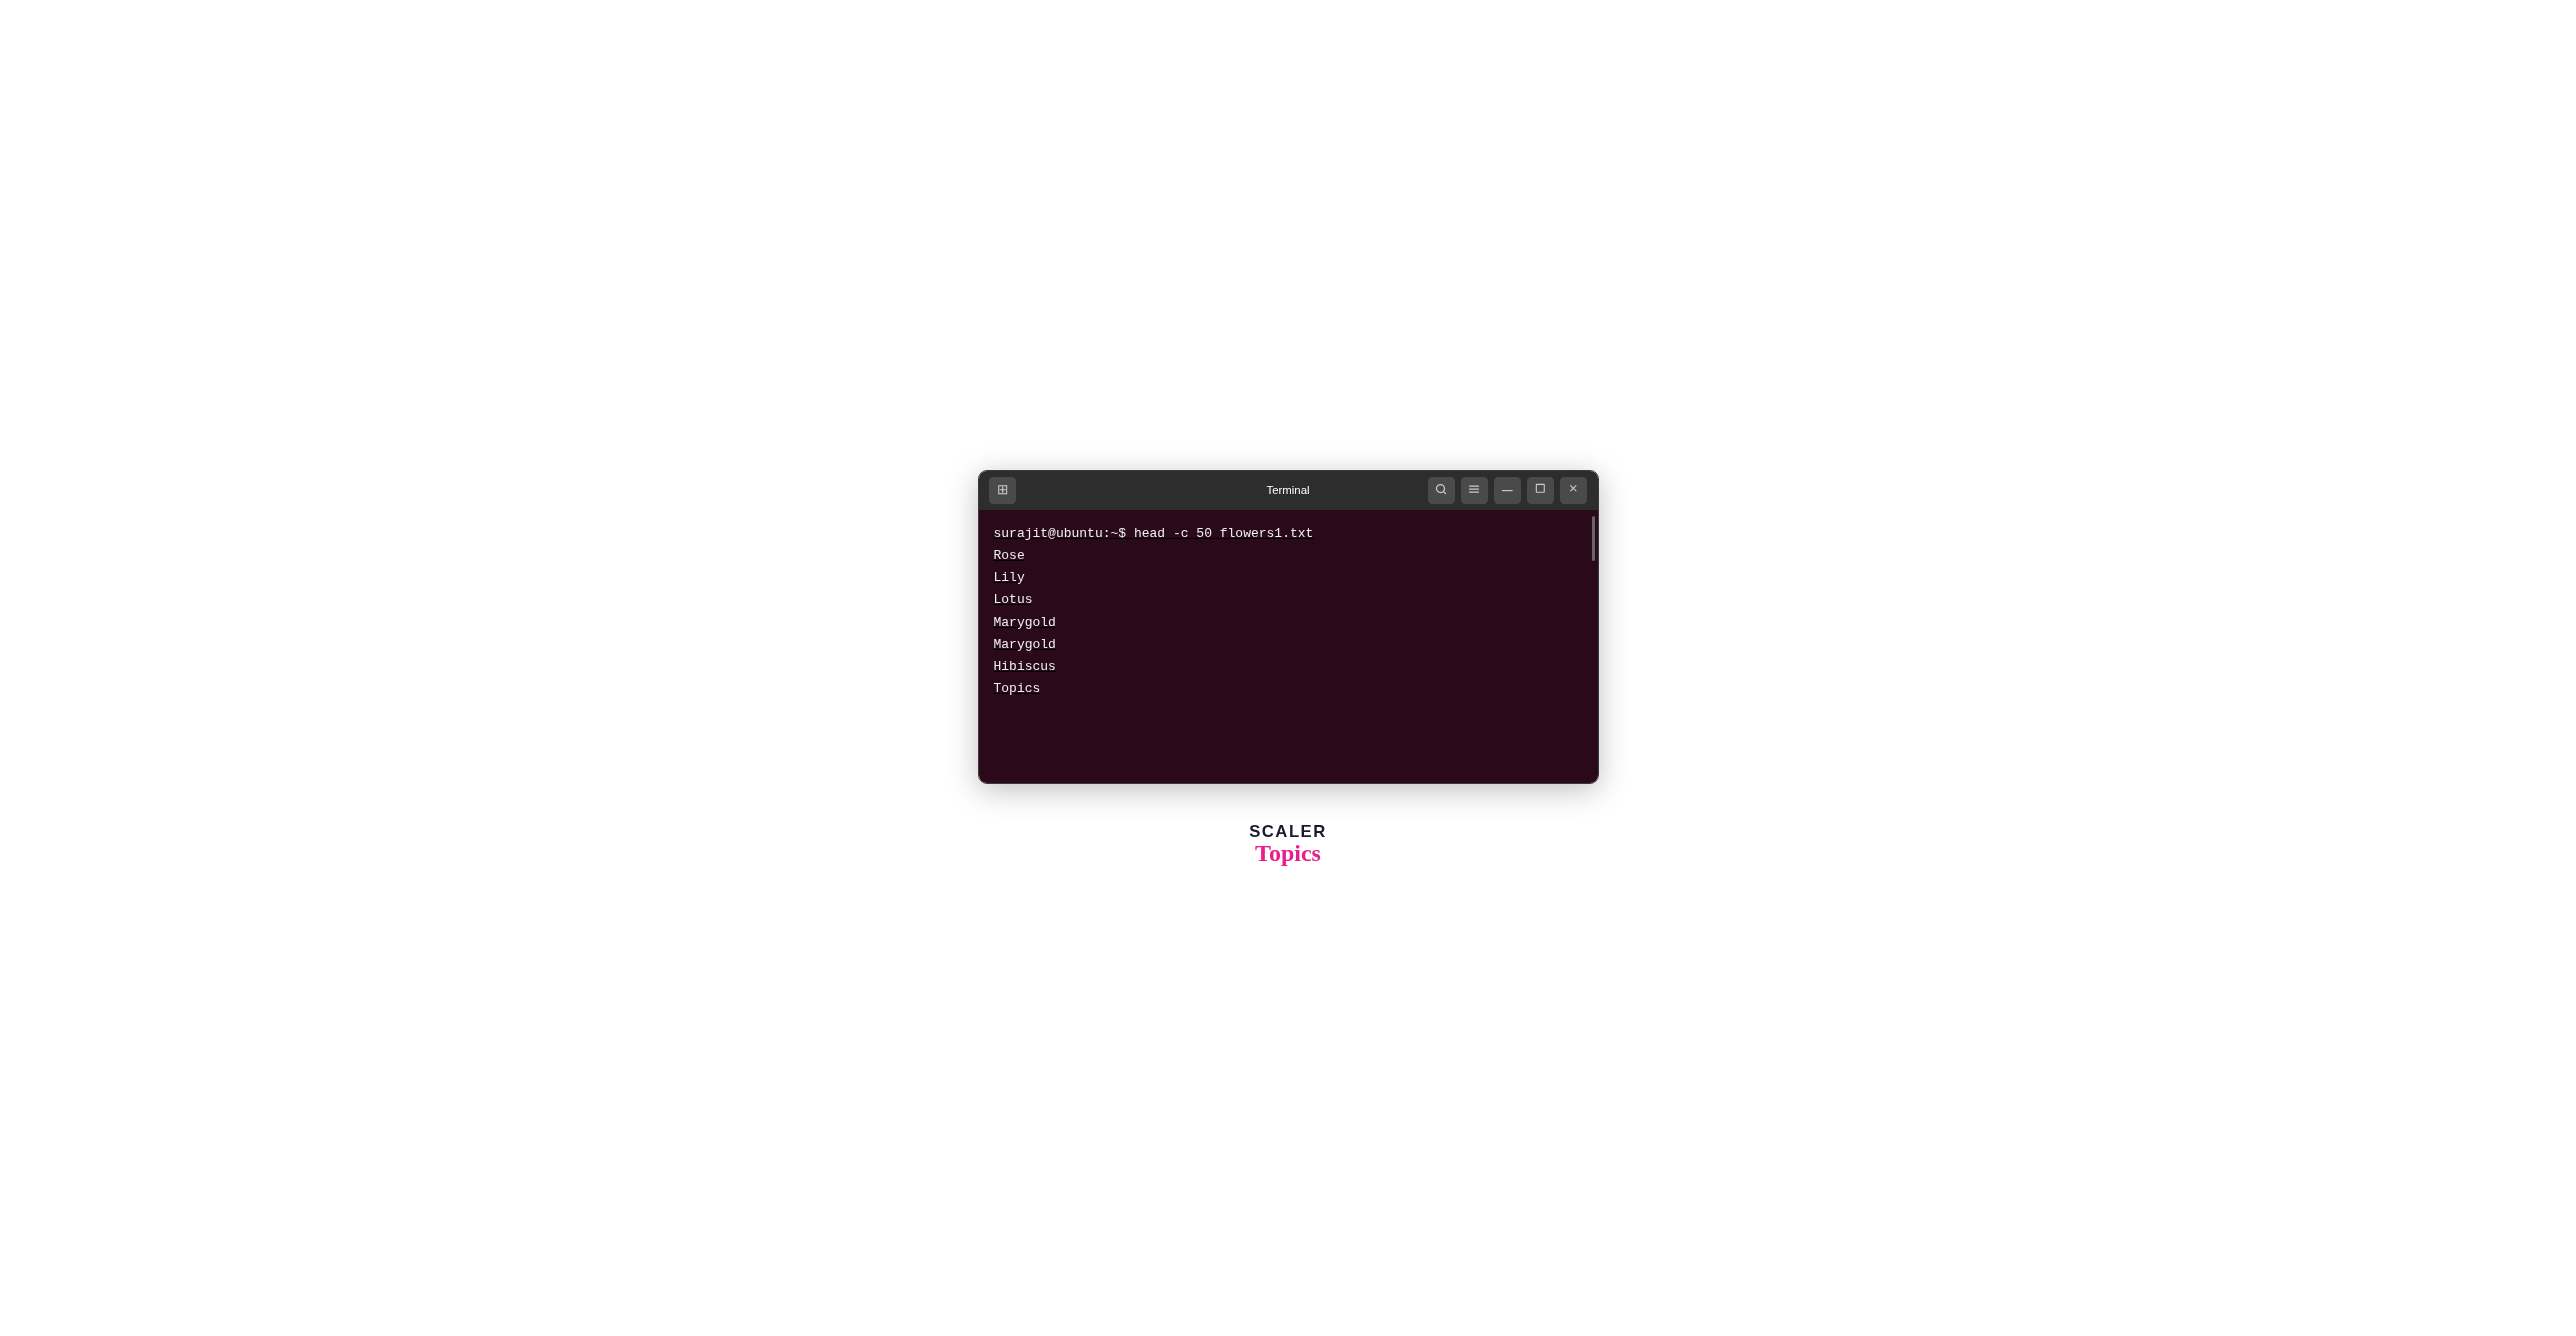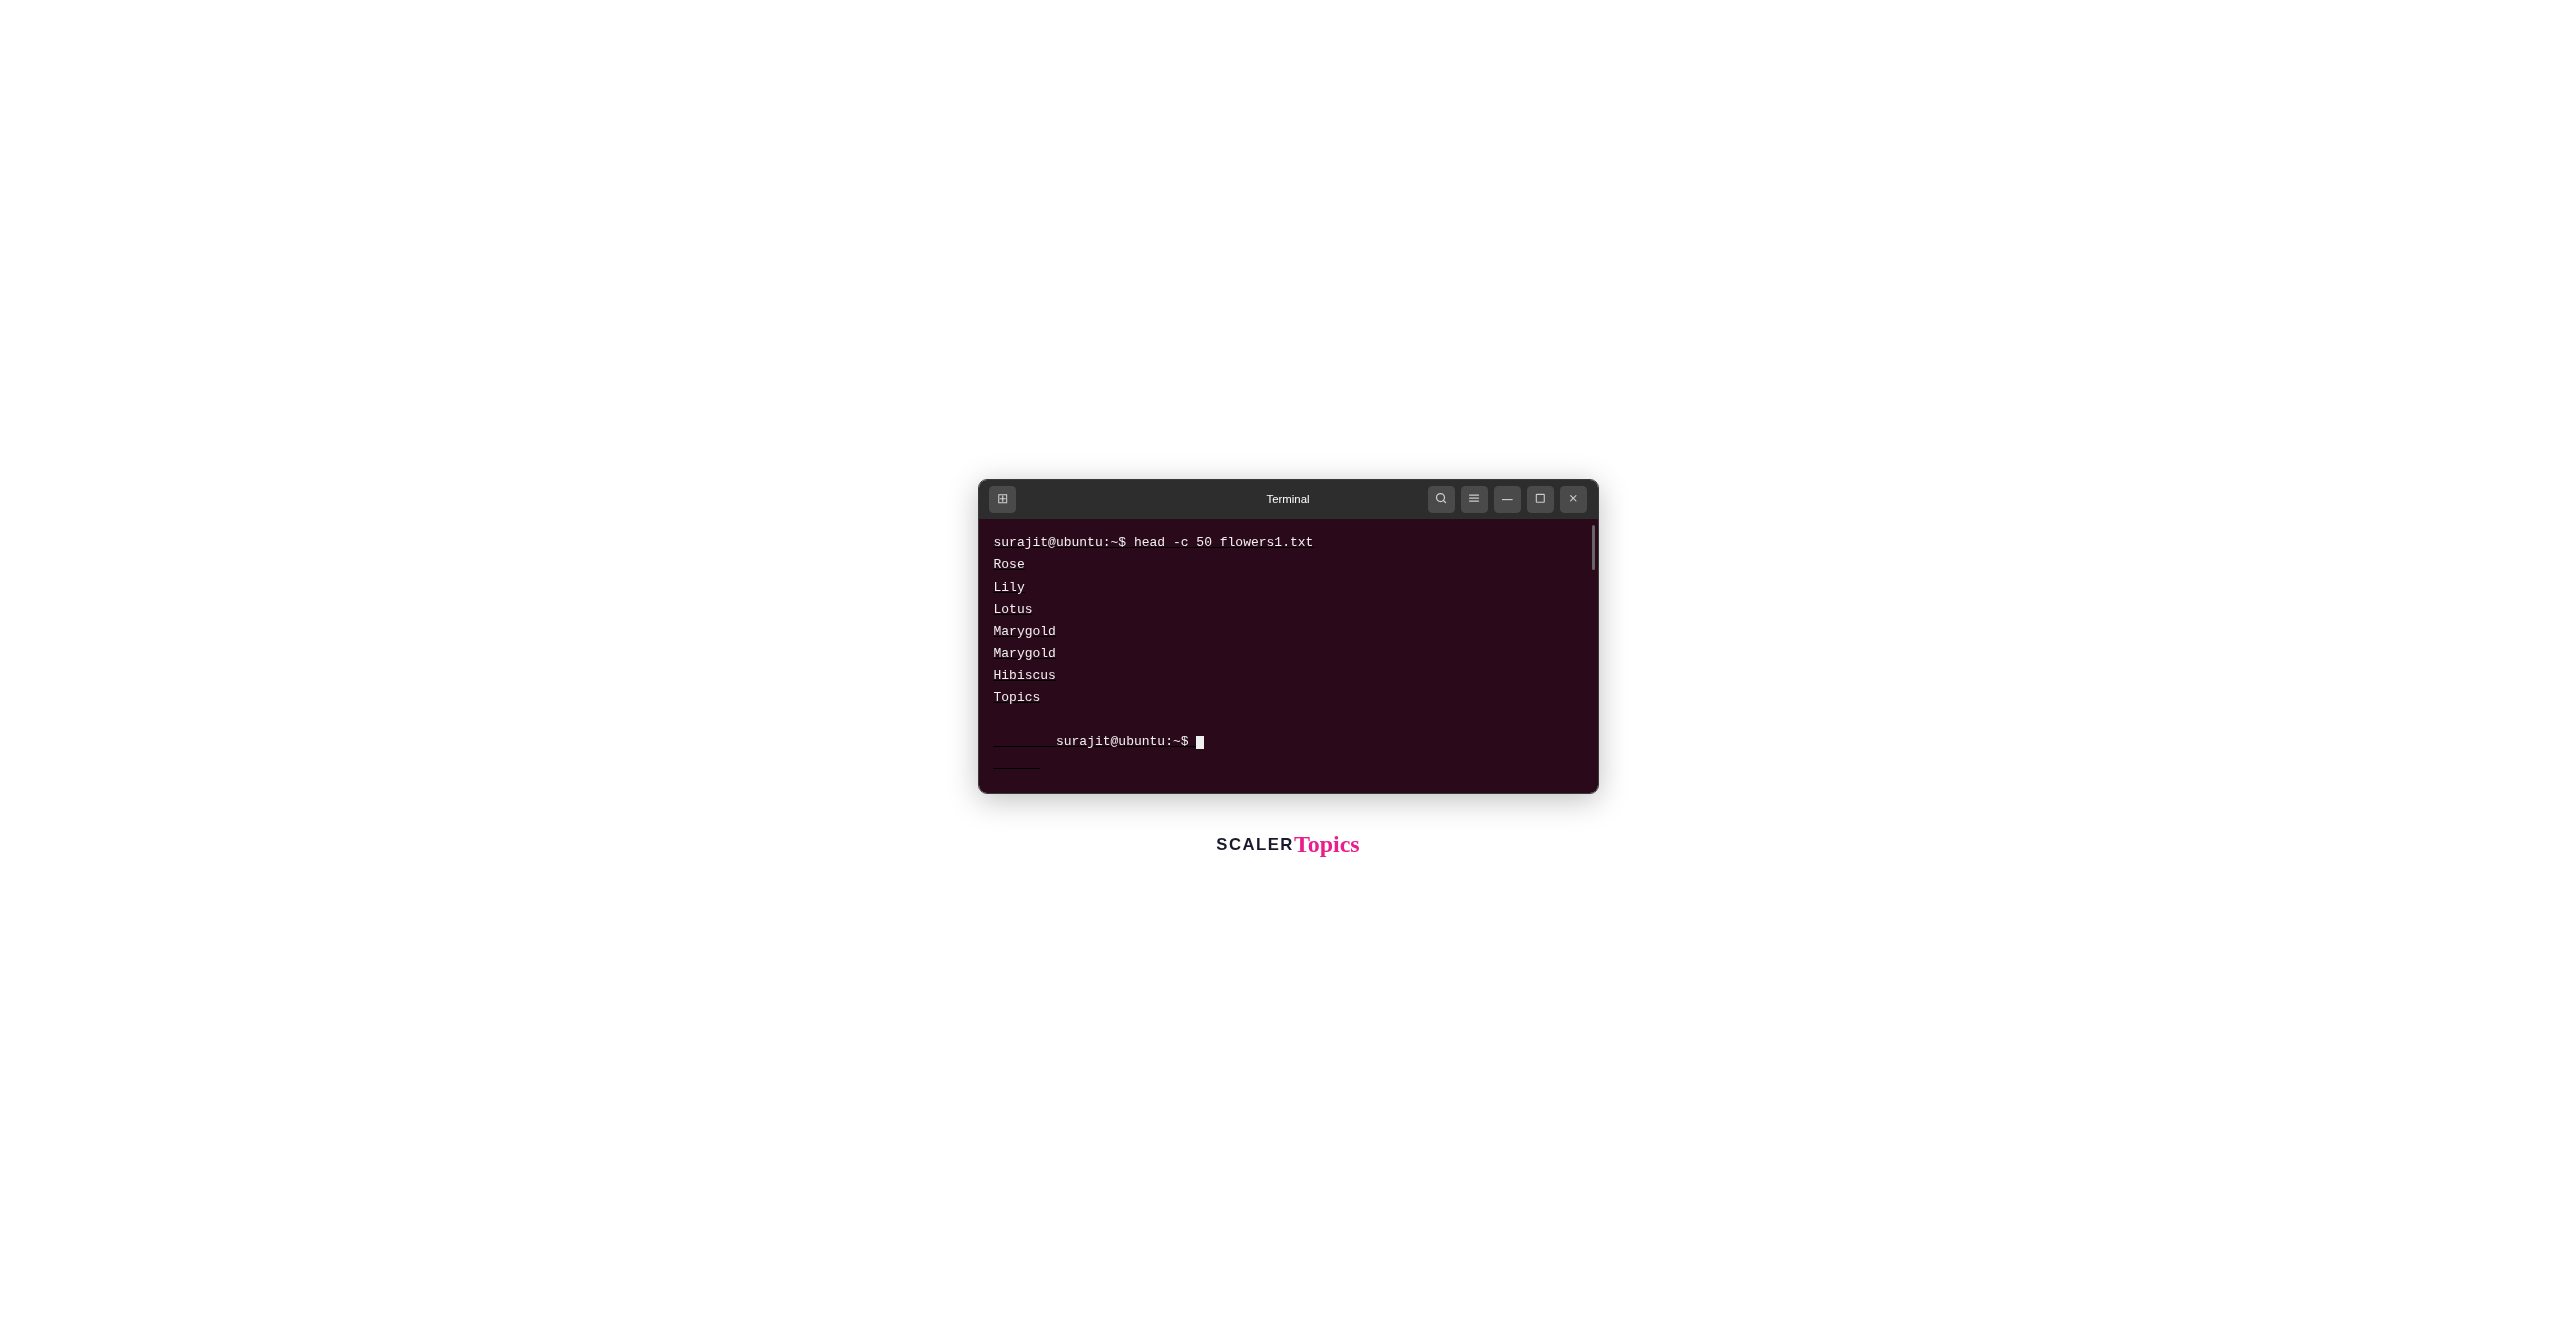--- a/index.html
+++ b/index.html
@@ -123,21 +123,21 @@
       width: 3px;
       height: 45px;
       background: #666;
       border-radius: 2.3px;
       margin: 3px auto;
     }
 
     .branding {
       margin-top: 38px;
       display: flex;
-      flex-direction: row;
+      flex-direction: column;
       align-items: center;
     }
 
     .brand-scaler {
       font-size: 16.7px;
       font-weight: 800;
       color: #1a1a2e;
       letter-spacing: 1.5px;
       text-transform: uppercase;
     }
@@ -206,23 +206,20 @@
   <div style="display:flex; position:relative;text-decoration:underline;">
     <div class="terminal-body" style="flex:1;">
       <div class="terminal-line">surajit@ubuntu:~$ head -c 50 flowers1.txt</div>
       <div class="terminal-line">Rose</div>
       <div class="terminal-line">Lily</div>
       <div class="terminal-line">Lotus</div>
       <div class="terminal-line">Marygold</div>
       <div class="terminal-line">Marygold</div>
       <div class="terminal-line">Hibiscus</div>
       <div class="terminal-line">Topics</div>
-      <div class="terminal-line">
-        <span class="prompt">surajit@ubuntu:~$ </span><span class="cursor"></span>
-      </div>
     </div>
     <div style="width:7.6px; background:#2a0a1a; display:flex; flex-direction:column; align-items:center; padding: 3px 0;">
       <div class="scrollbar-thumb"></div>
     </div>
   </div>
 </div>
 
 <div class="branding">
   <span class="brand-scaler">SCALER</span>
   <span class="brand-topics">Topics</span>

